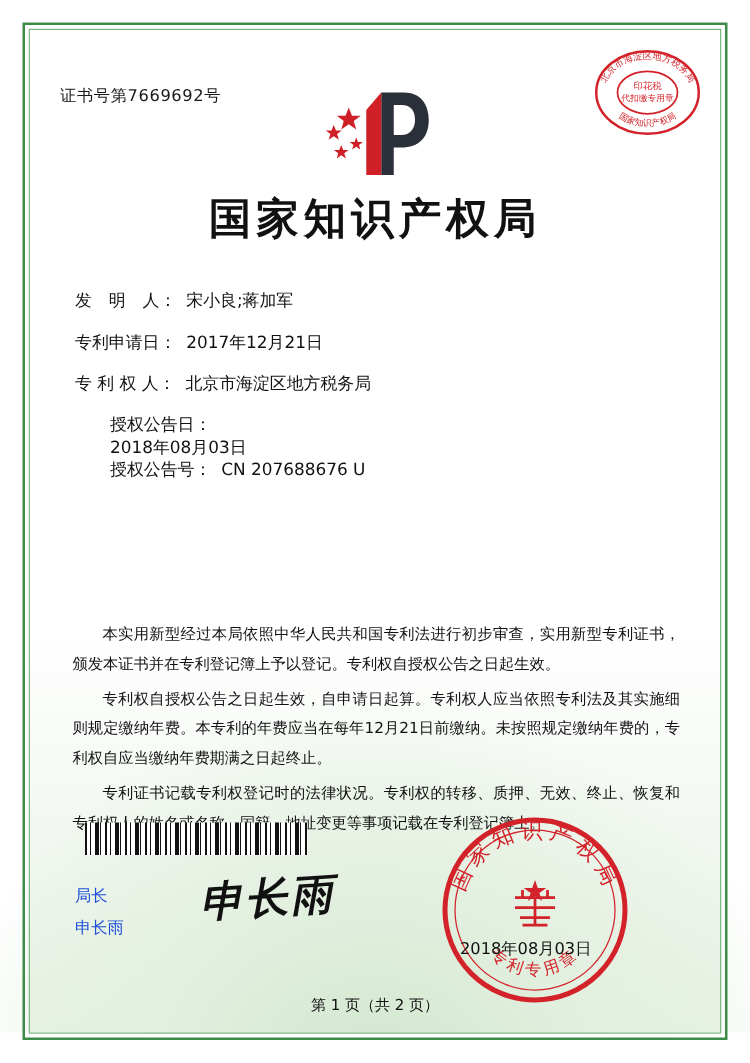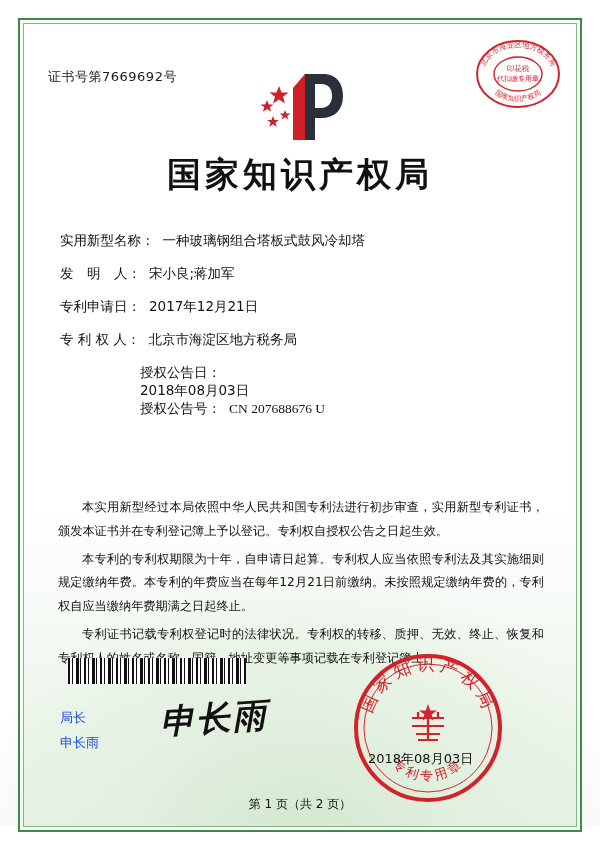--- a/index.html
+++ b/index.html
@@ -116,24 +116,23 @@
     flex: 0 0 auto;
   }
   .field-value {
     margin-left: 8px;
   }
   .field-row.two-col {
     justify-content: flex-start;
     flex-direction: column;
   }
   .field-row .second {
-    margin-left: 80px;
+    margin-left: 28px;
     display: flex;
     align-items: baseline;
-    font-family: Liberation Serif, serif;
   }
 
   .body-text {
     position: absolute;
     left: 58px;
     top: 496px;
     width: 486px;
     font-size: 12.2px;
     line-height: 1.95;
     color: #111;
@@ -245,24 +244,20 @@
       <polygon fill="#cf2027" points="14,30 15.8,34.4 20.4,34.4 16.7,37.2 18.1,41.8 14,39 9.9,41.8 11.3,37.2 7.6,34.4 12.2,34.4"></polygon>
       <polygon fill="#cf2027" points="20,46 21.6,50 25.9,50 22.4,52.6 23.7,56.8 20,54.2 16.3,56.8 17.6,52.6 14.1,50 18.4,50"></polygon>
       <polygon fill="#cf2027" points="32,40 33.4,43.6 37.3,43.6 34.2,45.9 35.3,49.6 32,47.3 28.7,49.6 29.8,45.9 26.7,43.6 30.6,43.6"></polygon>
     </svg>
   </div>
 
   <div class="title">国家知识产权局</div>
 
   <div class="fields">
 
-    <div class="field-row">
-      <span class="field-label">实用新型名称：</span>
-      <span class="field-value">一种玻璃钢组合塔板式鼓风冷却塔</span>
-    </div>
 
     <div class="field-row">
       <span class="field-label">发　明　人：</span>
       <span class="field-value">宋小良;蒋加军</span>
     </div>
 
 
     <div class="field-row">
       <span class="field-label">专利申请日：</span>
       <span class="field-value">2017年12月21日</span>
@@ -280,21 +275,21 @@
       <span class="second">
         <span class="field-label">授权公告号：</span>
         <span class="field-value">CN 207688676 U</span>
       </span>
     </div>
 
   </div>
 
   <div class="body-text">
     <p>本实用新型经过本局依照中华人民共和国专利法进行初步审查，实用新型专利证书，颁发本证书并在专利登记簿上予以登记。专利权自授权公告之日起生效。</p>
-    <p>本专利的专利权期限为十年，自申请日起算。专利权人应当依照专利法及其实施细则规定缴纳年费。本专利的年费应当在每年12月21日前缴纳。未按照规定缴纳年费的，专利权自应当缴纳年费期满之日起终止。</p>
+    <p>专利权自授权公告之日起生效，自申请日起算。专利权人应当依照专利法及其实施细则规定缴纳年费。本专利的年费应当在每年12月21日前缴纳。未按照规定缴纳年费的，专利权自应当缴纳年费期满之日起终止。</p>
     <p>专利证书记载专利权登记时的法律状况。专利权的转移、质押、无效、终止、恢复和专利权人的姓名或名称、国籍、地址变更等事项记载在专利登记簿上。</p>
   </div>
 
   <div class="barcode"></div>
 
   <div class="sign-block">
     <div>局长</div>
     <div>申长雨</div>
   </div>
 

